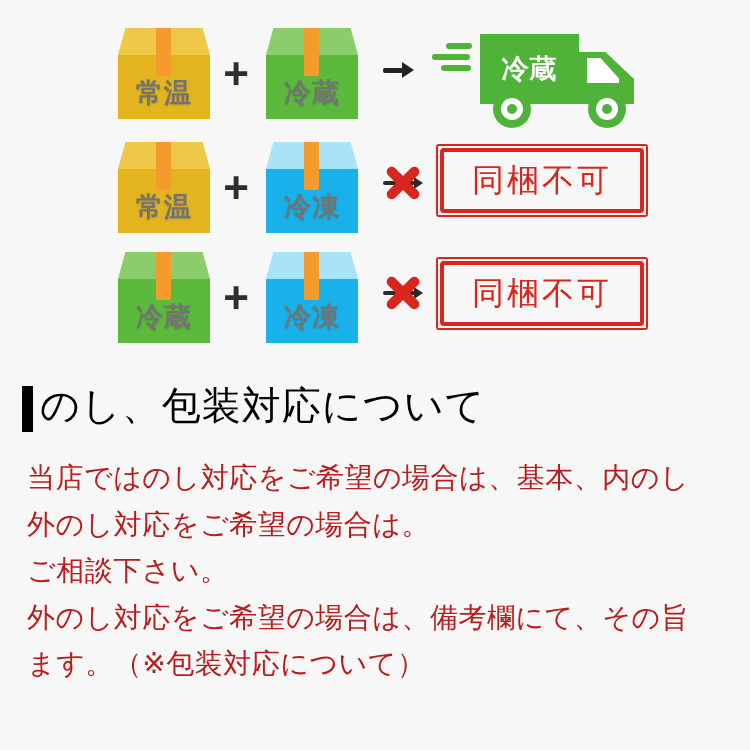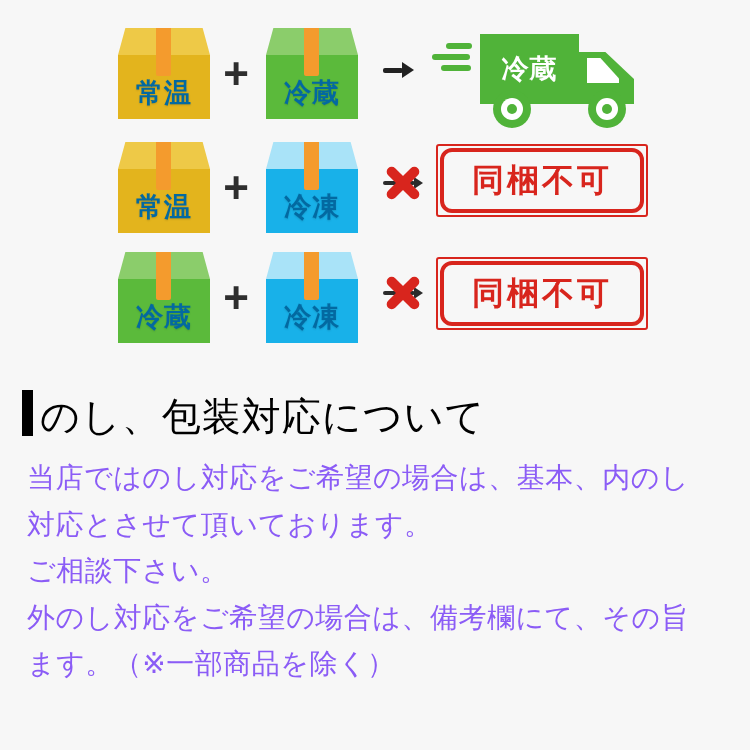--- a/index.html
+++ b/index.html
@@ -11,21 +11,21 @@
   .row1 { top:28px; } .row2 { top:142px; } .row3 { top:252px; }
 
   .box { position:absolute; top:0; width:92px; height:91px; }
   .pos-left { left:118px; } .pos-right { left:266px; }
   .face-top  { position:absolute; top:0; left:0; width:100%; height:27px;
                clip-path:polygon(8% 0,92% 0,100% 100%,0 100%); }
   .face-front{ position:absolute; top:27px; left:0; width:100%; height:64px; }
   .tape { position:absolute; top:0; left:38px; width:15px; height:48px;
           background:#f49b2d; border-radius:0 0 2px 2px; }
   .box-label { position:absolute; bottom:8px; left:0; width:100%; text-align:center;
-               font-size:27px; font-weight:bold; color:#0369a1; letter-spacing:1px;
+               font-size:27px; font-weight:bold; color:#737373; letter-spacing:1px;
                text-shadow:0 1px 2px rgba(0,0,0,.15); }
   .box.ambient .face-top { background:#eec947; }
   .box.ambient .face-front { background:#e3b41d; }
   .box.chilled .face-top { background:#8bcd6b; }
   .box.chilled .face-front { background:#5bba3b; }
   .box.frozen .face-top { background:#a9e3f8; }
   .box.frozen .face-front { background:#18b1e9; }
 
   .op { position:absolute; left:212px; top:0; width:48px; height:91px;
         display:flex; align-items:center; justify-content:center;
@@ -44,23 +44,23 @@
                 border-left:9px solid #2b2b2b; border-top:6px solid transparent;
                 border-bottom:6px solid transparent; }
   .xbar { position:absolute; left:1px; top:17px; width:42px; height:10px;
           background:#d8251d; border-radius:5px; }
   .xbar.a { transform:rotate(45deg); } .xbar.b { transform:rotate(-45deg); }
 
   .stamp { position:absolute; left:436px; width:212px; height:73px;
            border:2px solid #d8251d; border-radius:3px; padding:2px; box-sizing:border-box; }
   .row2 .stamp { top:2px; } .row3 .stamp { top:5px; }
   .stamp-inner { width:100%; height:100%; box-sizing:border-box;
-           border:4px solid #d8251d; border-radius:12px;
+           border:4px solid #d8251d; border-radius:4px;
            display:flex; align-items:center; justify-content:center;
-           font-size:32px; font-weight:bold; color:#d8251d; letter-spacing:3px; }
+           font-size:32px; font-weight:normal; color:#d8251d; letter-spacing:3px; }
 
   
   .truck { position:absolute; left:432px; top:6px; width:214px; height:95px; }
   .speed { position:absolute; background:#50b339; height:6px; border-radius:3px; }
   .speed.s1 { left:14px; top:9px;  width:26px; }
   .speed.s2 { left:0;    top:20px; width:38px; }
   .speed.s3 { left:9px;  top:31px; width:30px; }
   .cargo { position:absolute; left:48px; top:0; width:99px; height:70px;
            background:#50b339; display:flex; align-items:center; justify-content:center; }
   .cargo-label { color:#fff; font-size:27px; font-weight:bold; letter-spacing:1px; }
@@ -69,26 +69,26 @@
   .cab-window { position:absolute; left:155px; top:24px; width:32px; height:25px; background:#fff;
          clip-path:polygon(0 0,42% 0,100% 82%,100% 100%,0 100%); }
   .wheel { position:absolute; width:38px; height:38px; border-radius:50%; background:#50b339; }
   .wheel::before { content:""; position:absolute; left:8px; top:8px; width:22px; height:22px;
          border-radius:50%; background:#fff; }
   .wheel::after { content:""; position:absolute; left:14px; top:14px; width:10px; height:10px;
          border-radius:50%; background:#50b339; }
   .wheel.w1 { left:61px; top:56px; } .wheel.w2 { left:156px; top:56px; }
 
   
-  .heading { position:absolute; left:22px; top:386px; display:flex; align-items:flex-end; height:50px; }
+  .heading { position:absolute; left:22px; top:386px; display:flex; align-items:flex-start; height:50px; }
   .heading-bar { width:11px; height:46px; background:#000; margin-right:7px; }
   .heading-title { margin:0; font-size:39px; font-weight:500; color:#000;
                    letter-spacing:1px; line-height:1; white-space:nowrap; }
   .body-text { position:absolute; left:27px; top:455px; width:710px; }
-  .body-line { font-size:28px; color:#8b5cf6; line-height:46.5px;
+  .body-line { font-size:28px; color:#b91c1c; line-height:46.5px;
                letter-spacing:.5px; white-space:nowrap; }
 </style>
 </head>
 <body>
 
 <div class="canvas">
 
   <div class="row row1">
     <div class="box ambient pos-left">
       <div class="face-top"></div>
@@ -166,19 +166,19 @@
     </div>
   </div>
 
   <div class="heading">
     <div class="heading-bar"></div>
     <h2 class="heading-title">のし、包装対応について</h2>
   </div>
 
   <div class="body-text">
     <div class="body-line">当店ではのし対応をご希望の場合は、基本、内のし</div>
-    <div class="body-line">対応とさせて頂いております。</div>
+    <div class="body-line">外のし対応をご希望の場合は。</div>
     <div class="body-line">ご相談下さい。</div>
     <div class="body-line">外のし対応をご希望の場合は、備考欄にて、その旨</div>
-    <div class="body-line">ます。（※一部商品を除く）</div>
+    <div class="body-line">ます。（※包装対応について）</div>
   </div>
 
 </div>
 
 </body></html>

